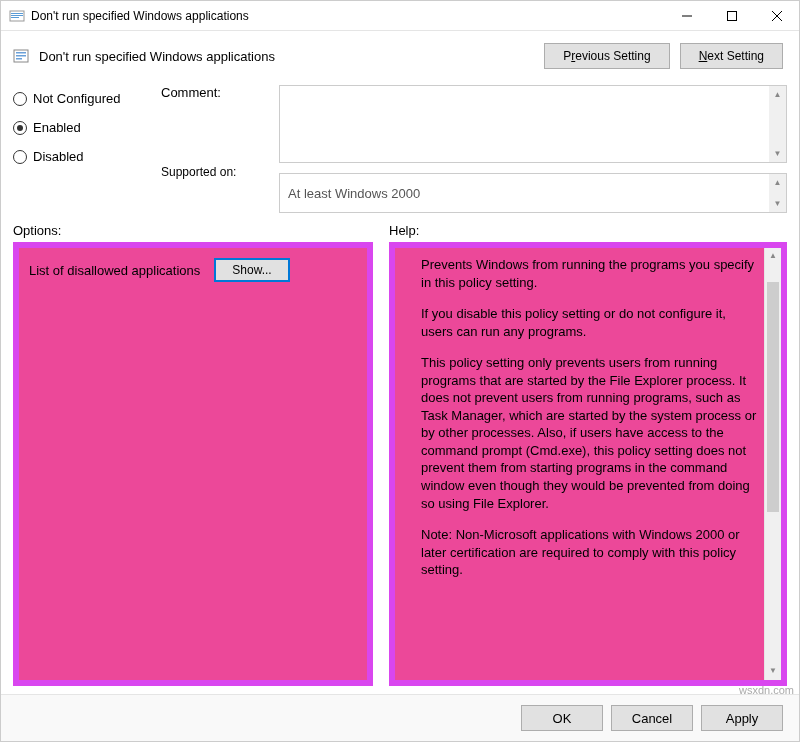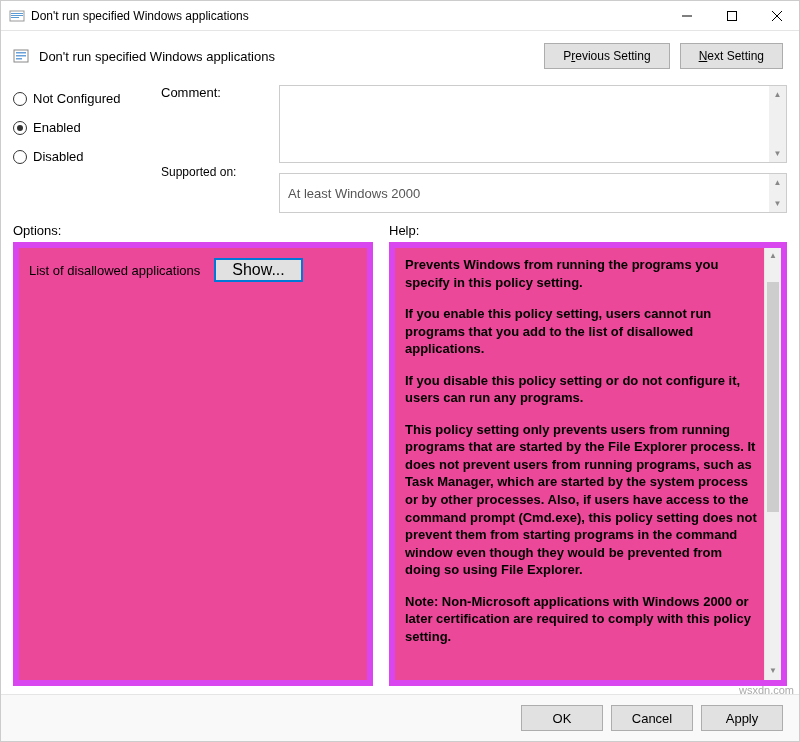--- a/index.html
+++ b/index.html
@@ -103,24 +103,24 @@
     background: #ec4899;
     flex: 1;
     position: relative;
   }
   .options-panel { width: 360px; flex: 0 0 360px; padding: 10px; }
   .options-row { display: flex; align-items: center; gap: 14px; font-size: 13px; }
   .show-btn {
     height: 24px; padding: 0 16px;
     background: #e1e1e1;
     border: 2px solid #0078d7;
-    font-size: 16px; cursor: pointer;
+    font-size: 12px; cursor: pointer;
   }
   .help-panel { padding: 8px 22px 8px 10px; overflow: hidden; font-size: 13px; line-height: 1.35; }
-  .help-panel p { margin: 0 0 14px 0; font-weight: bold; }
+  .help-panel p { margin: 0 0 14px 16px; }
   .help-scroll {
     position: absolute; right: 0; top: 0; bottom: 0; width: 17px;
     background: #f0f0f0; border-left: 1px solid #e5e5e5;
     display: flex; flex-direction: column;
   }
   .help-scroll .thumb { margin: 17px 2px 0 2px; height: 230px; background: #cdcdcd; }
   .footer {
     border-top: 1px solid #e5e5e5;
     padding: 10px 16px;
     display: flex; justify-content: flex-end; gap: 8px;
@@ -228,21 +228,20 @@
 
 <div class="panels">
   <div class="panel options-panel">
     <div class="options-row">
       <span>List of disallowed applications</span>
       <button class="show-btn">Show...</button>
     </div>
   </div>
   <div class="panel help-panel">
     <p>Prevents Windows from running the programs you specify in this policy setting.</p>
-    <p>If you enable this policy setting, users cannot run programs that you add to the list of disallowed applications.</p>
     <p>If you disable this policy setting or do not configure it, users can run any programs.</p>
     <p>This policy setting only prevents users from running programs that are started by the File Explorer process. It does not prevent users from running programs, such as Task Manager, which are started by the system process or by other processes.  Also, if users have access to the command prompt (Cmd.exe), this policy setting does not prevent them from starting programs in the command window even though they would be prevented from doing so using File Explorer.</p>
     <p>Note: Non-Microsoft applications with Windows 2000 or later certification are required to comply with this policy setting.</p>
     <div class="help-scroll">
       <div class="scroll-arrow">▲</div>
       <div class="thumb"></div>
       <div style="flex:1"></div>
       <div class="scroll-arrow">▼</div>
     </div>
   </div>

